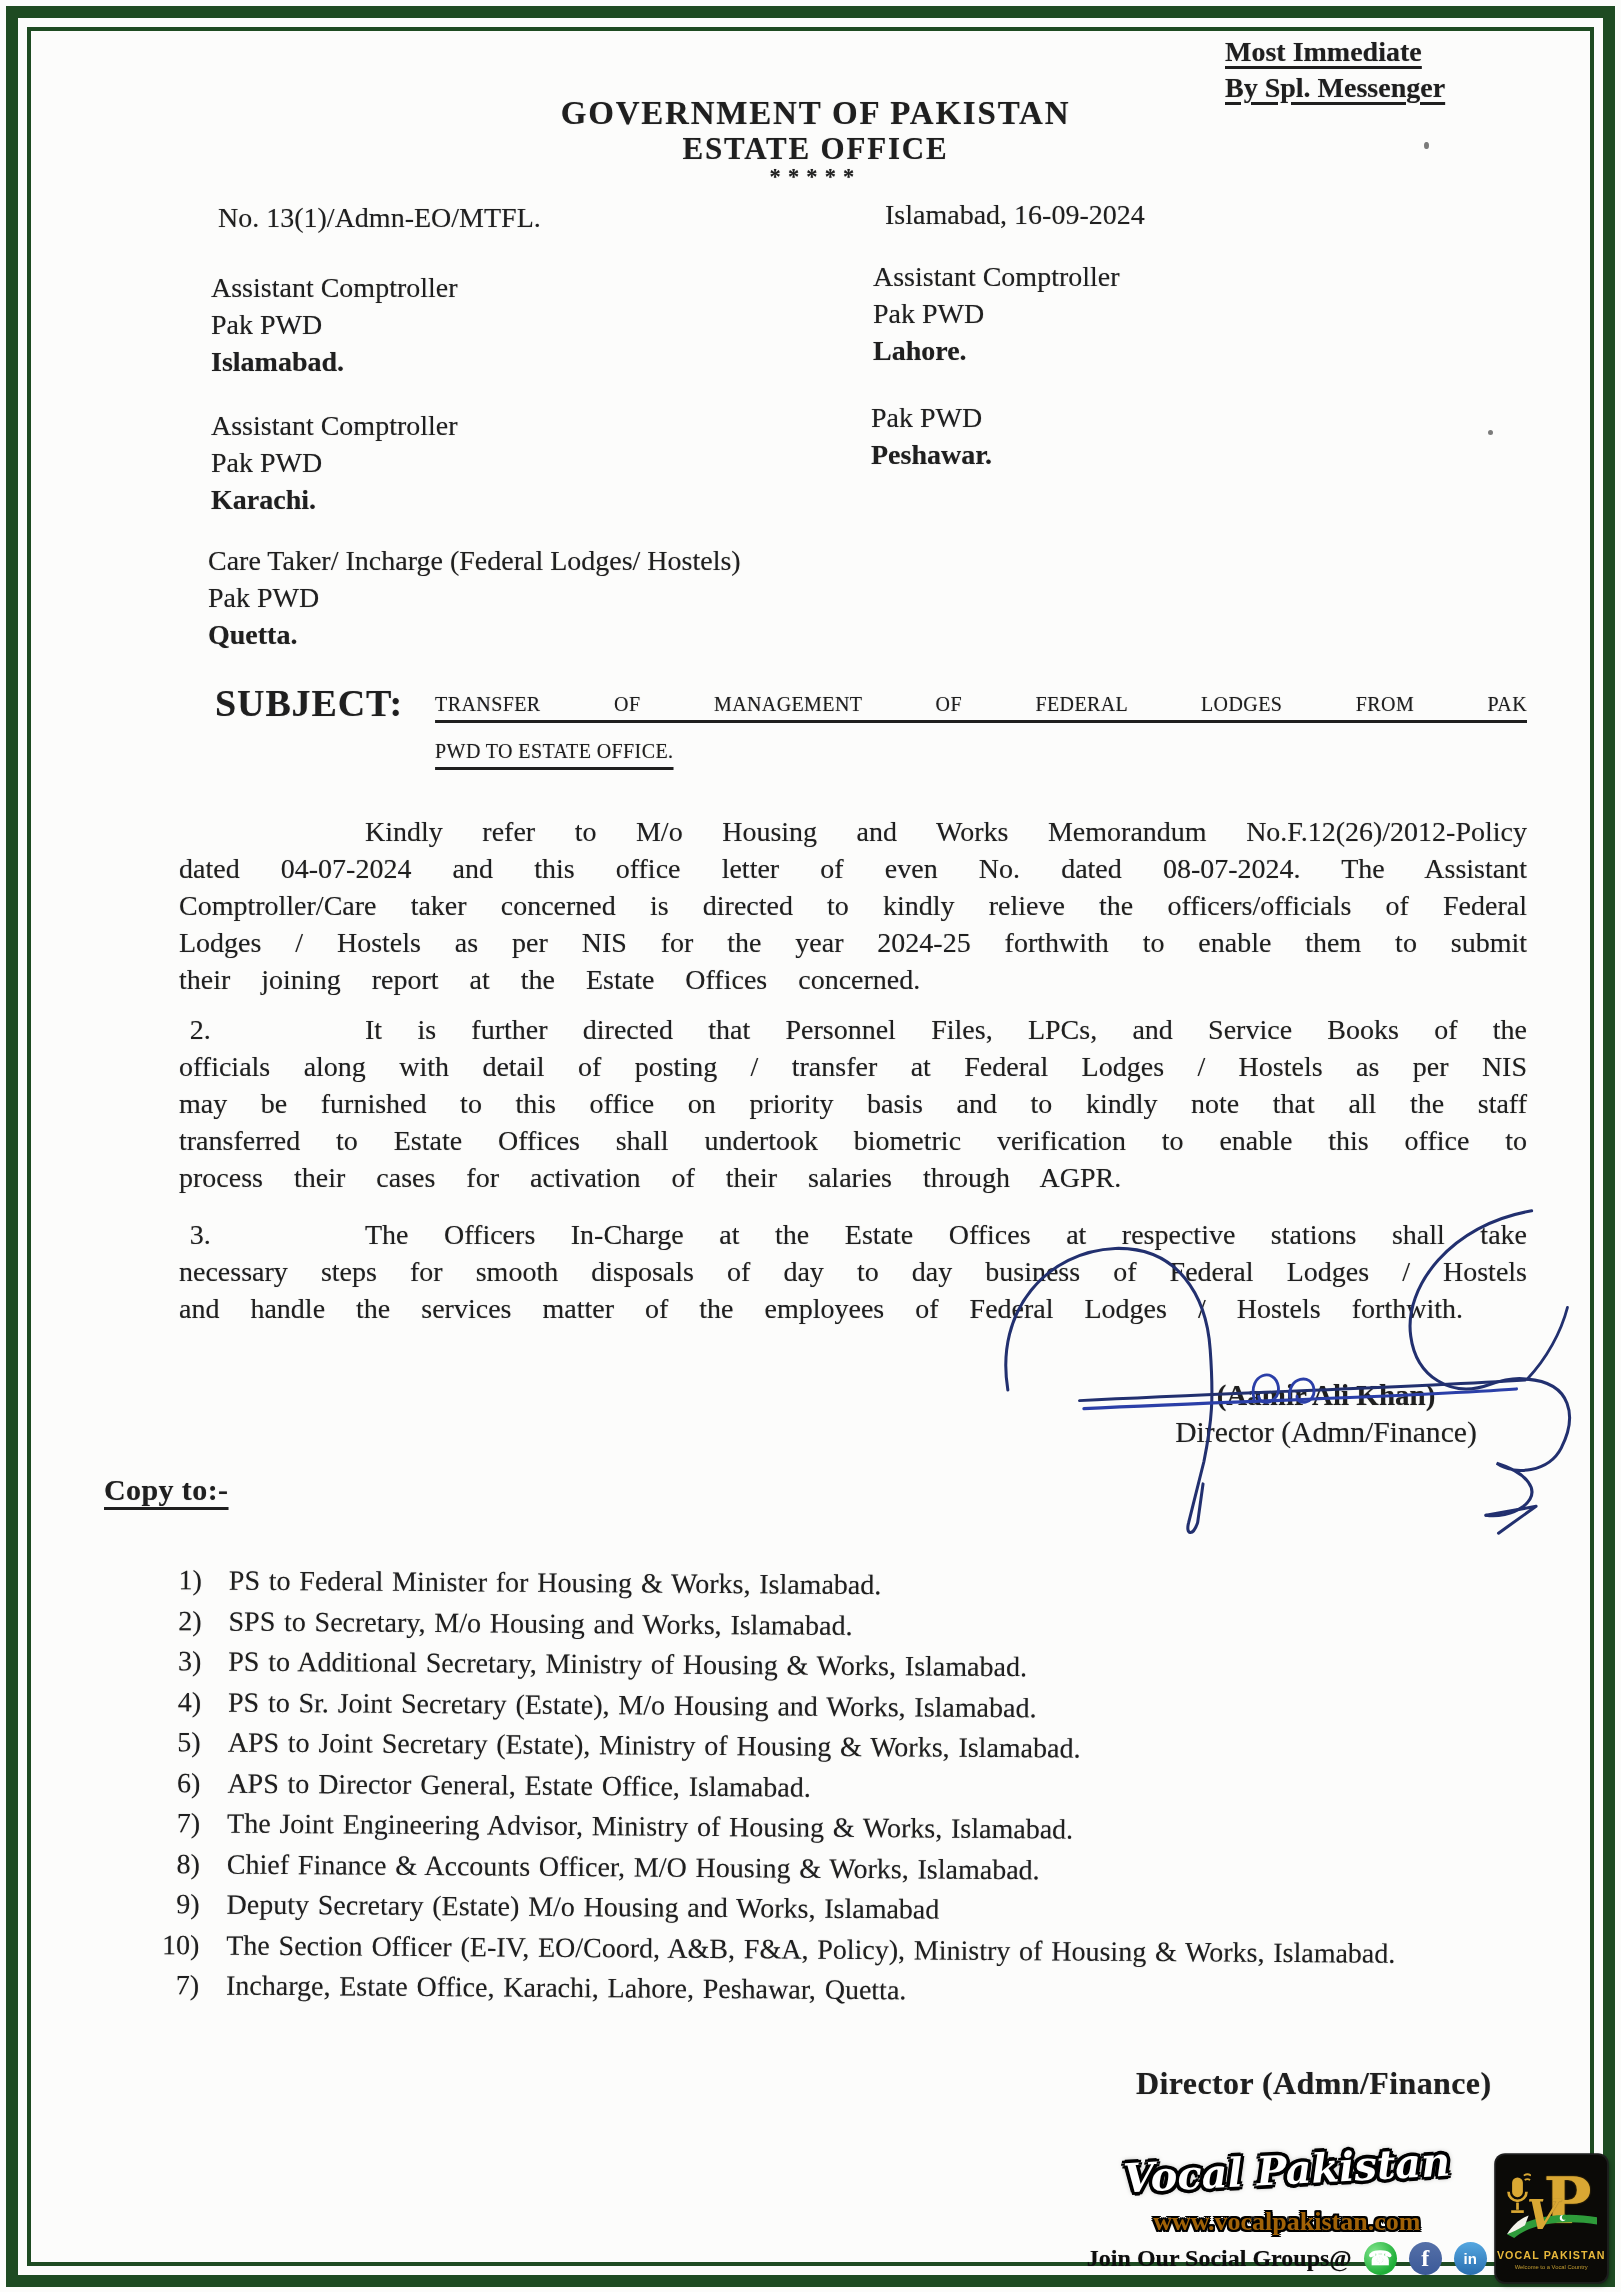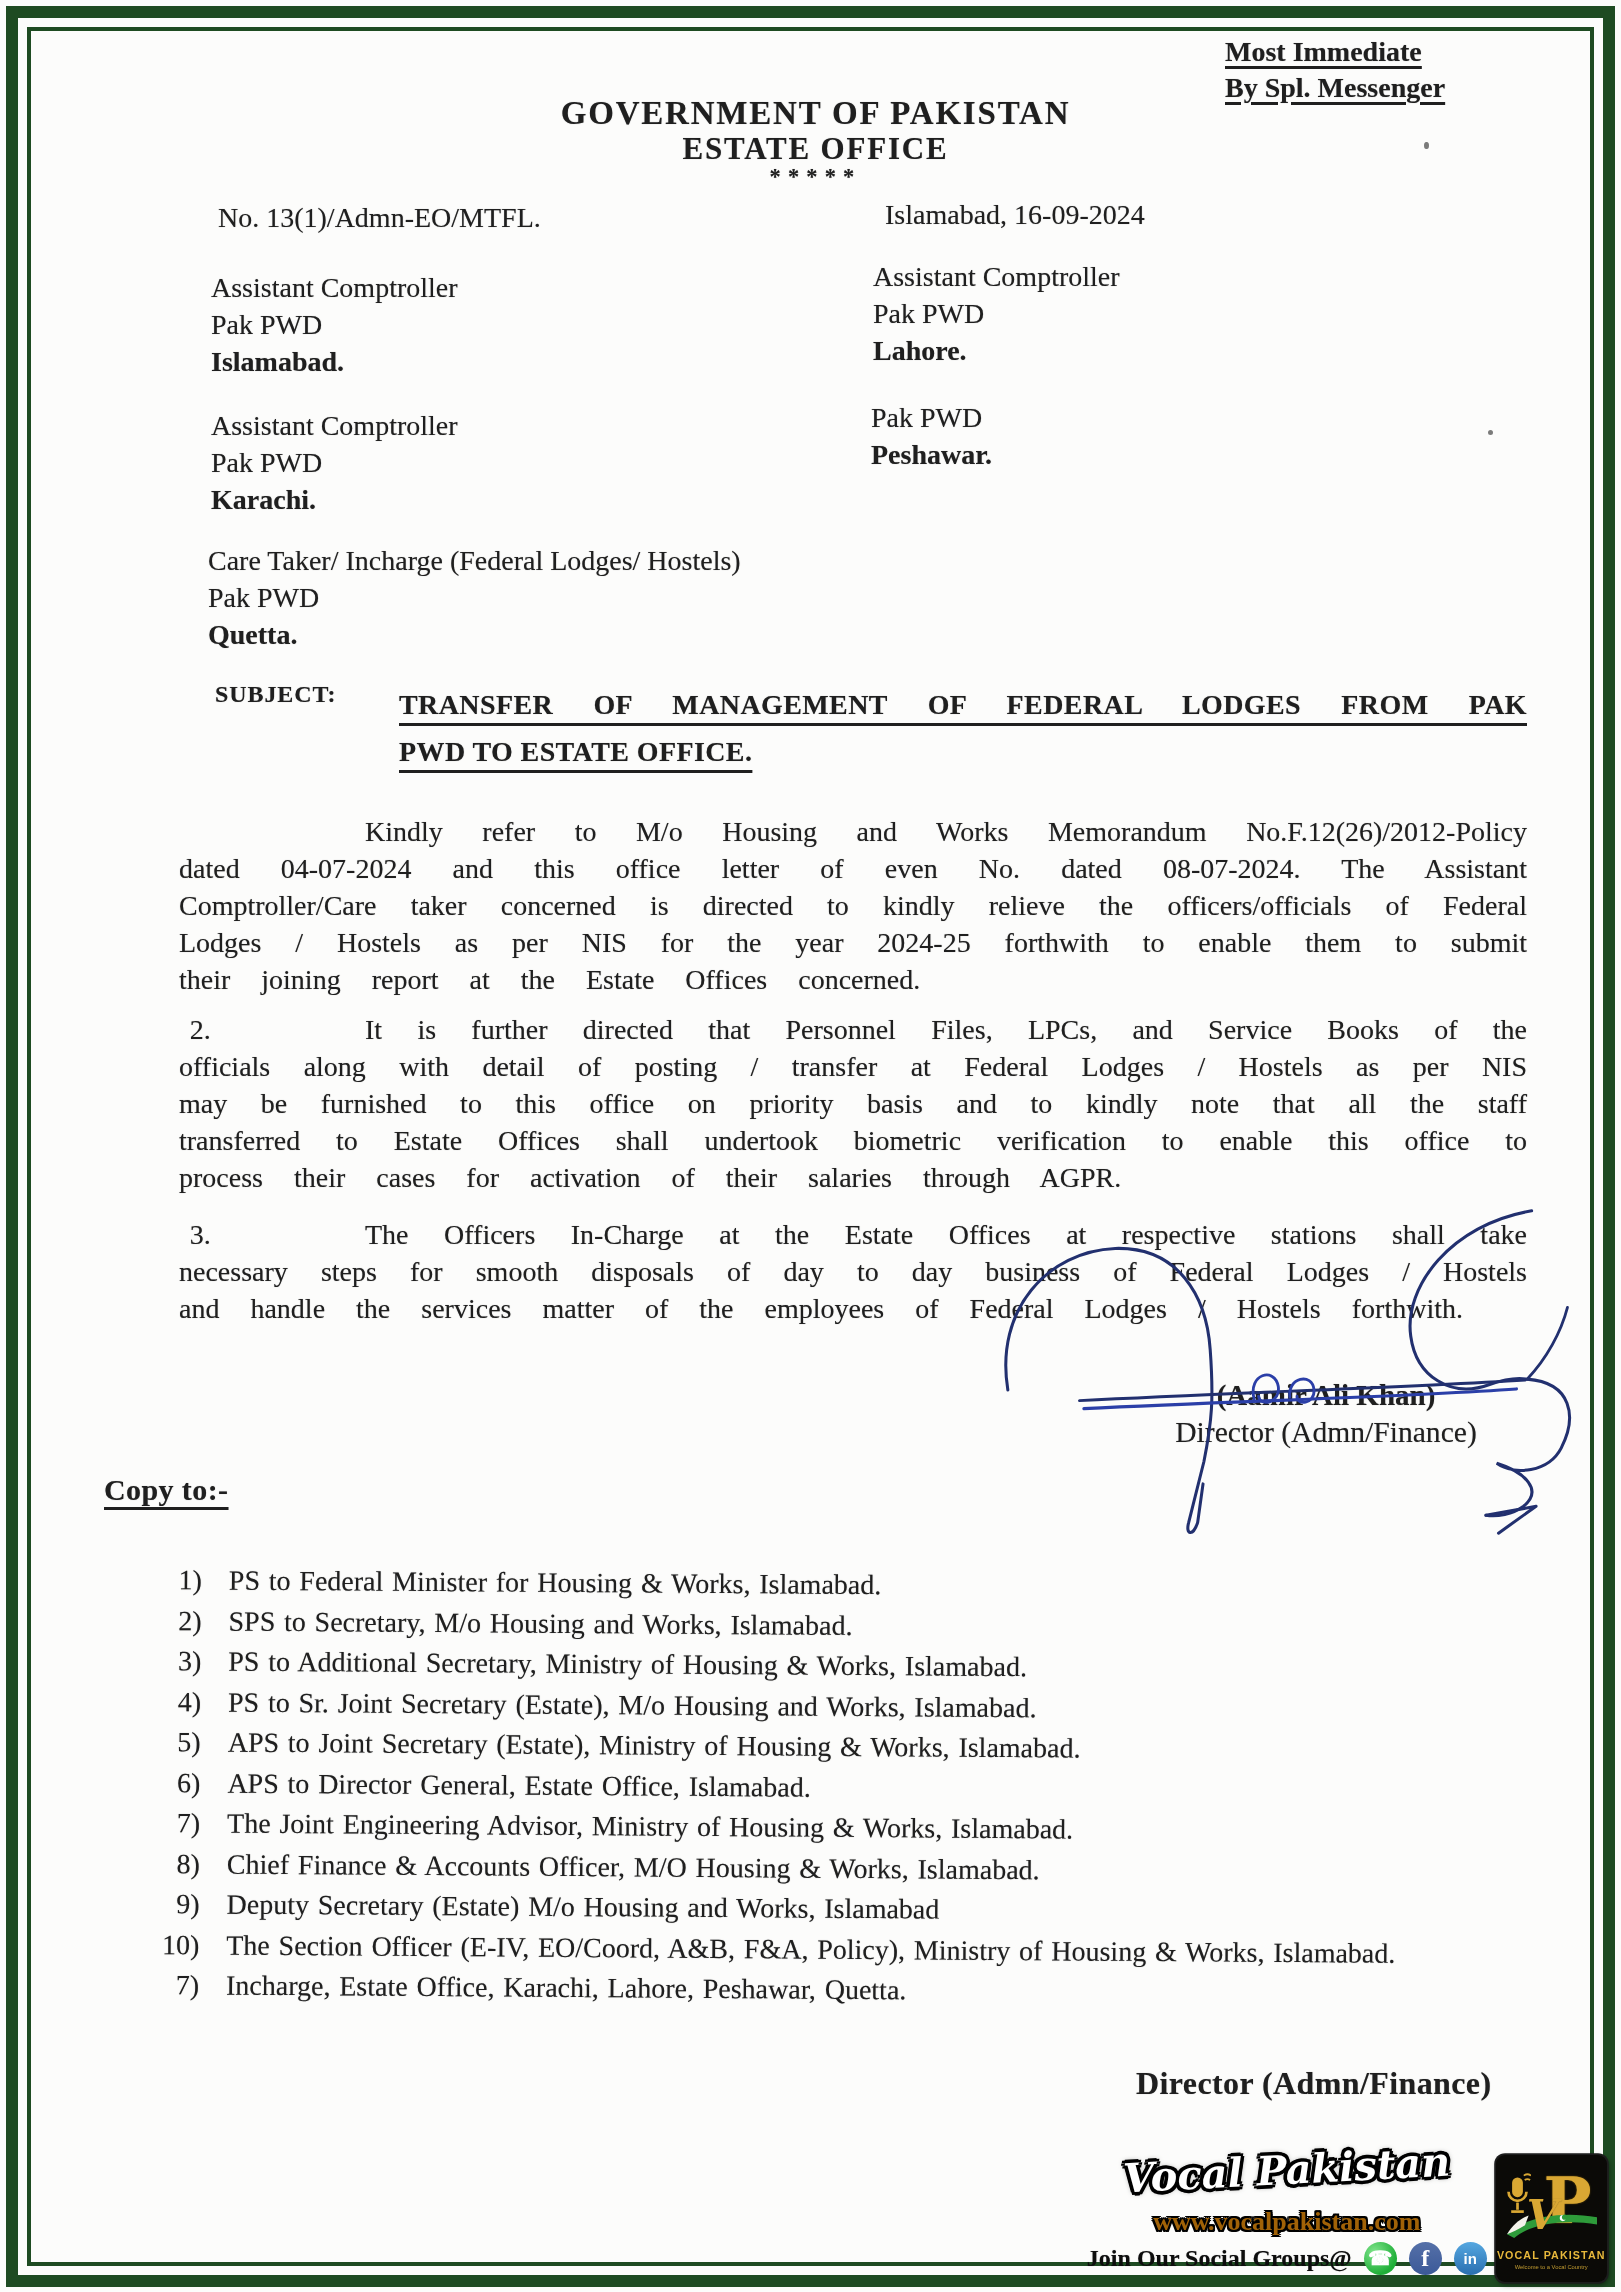--- a/index.html
+++ b/index.html
@@ -31,22 +31,22 @@
 
   .addr{position:absolute;font-size:28px;line-height:37px;}
   .addr .city{font-weight:bold;}
   .addr0{left:211px;top:269px;}
   .addr1{left:873px;top:258px;}
   .addr2{left:211px;top:407px;}
   .addr3{left:871px;top:399px;}
   .addr4{left:208px;top:542px;}
 
   .subject{position:absolute;left:215px;top:681px;width:1312px;display:flex;}
-  .subject-label{font-weight:bold;font-size:24px;letter-spacing:0.9px;flex:0 0 136px;margin-right:48px;}
-  .subject-body{flex:1;font-weight:bold;font-size:28px;line-height:47px;letter-spacing:0.4px;}
+  .subject-label{font-weight:bold;font-size:38px;letter-spacing:0.9px;flex:0 0 136px;margin-right:32px;text-align:center;}
+  .subject-body{flex:1;font-weight:normal;font-size:20px;line-height:47px;letter-spacing:0.4px;}
   .sub1{display:block;text-align-last:justify;text-decoration:underline;text-decoration-thickness:3.1px;text-underline-offset:9px;}
   .sub2{display:inline-block;text-decoration:underline;text-decoration-thickness:3.1px;text-underline-offset:9px;}
 
   .para{position:absolute;left:179px;width:1348px;font-size:28px;line-height:37px;
         text-align:justify;word-spacing:24px;}
   .para .pnum{position:absolute;left:10.7px;top:0;text-indent:0;word-spacing:normal;}
   .p1{top:785px;text-indent:186px;}
   .p2{top:983px;text-indent:186px;}
   .p3{top:1188px;text-indent:186px;}
 

